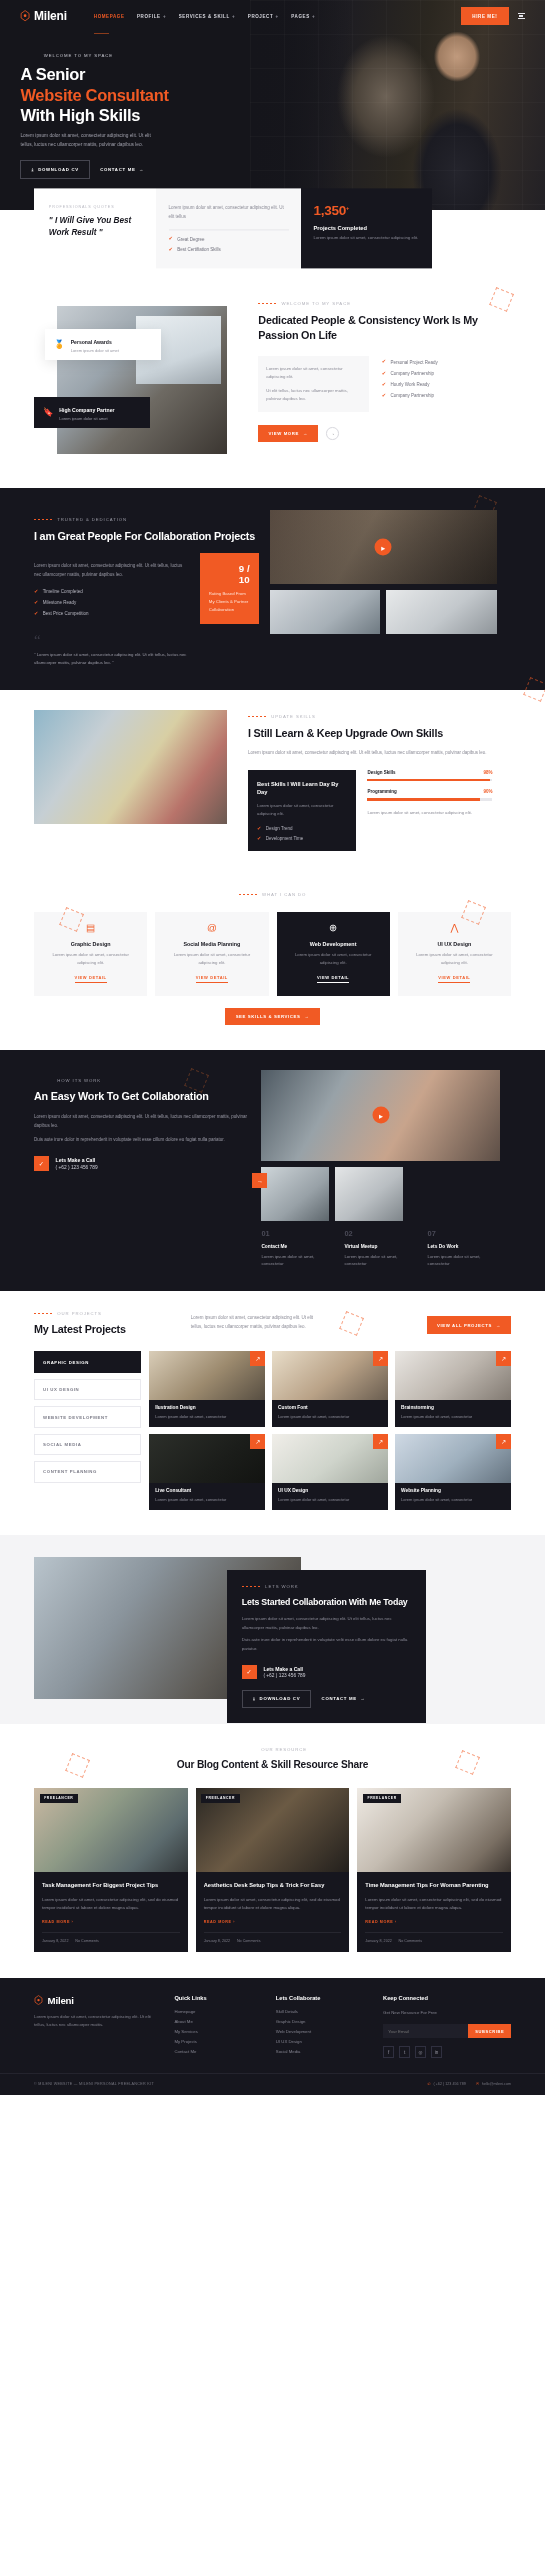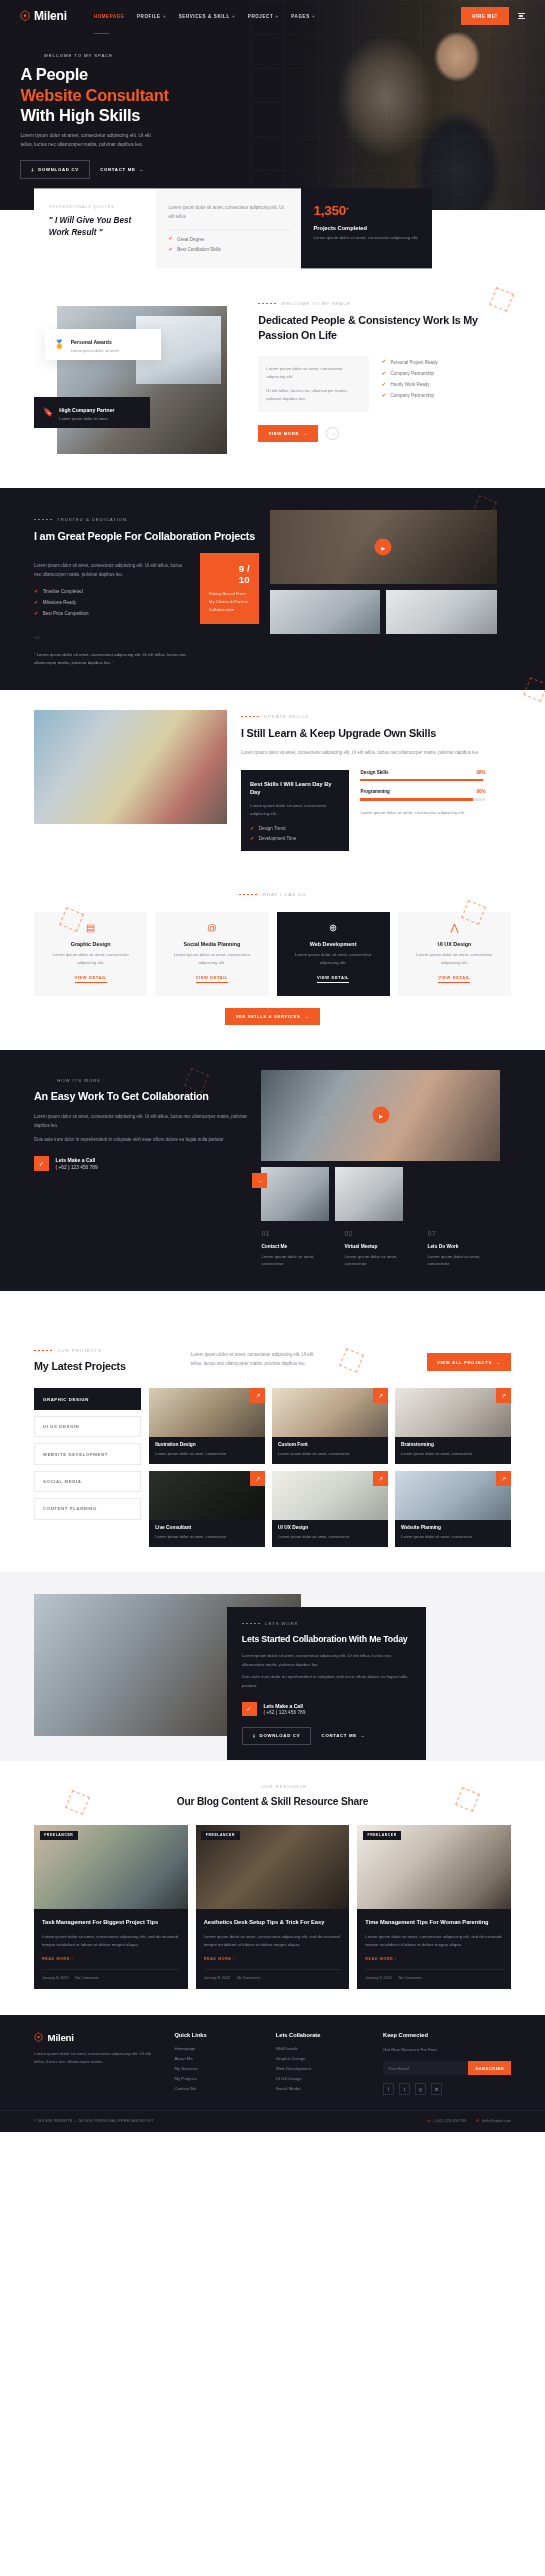--- a/index.html
+++ b/index.html
@@ -178,21 +178,21 @@
     width: 17px; height:17px; border-radius:50%; background:#f15a24;
     display:flex;align-items:center;justify-content:center;color:#fff;font-size:5.1px; cursor:pointer;
   }
   .thumb-strip { display:flex; gap: 5.7px; }
   .thumb { height: 44px; flex:1; }
   .t1 { background: linear-gradient(140deg,#d6dade,#a7b0b7 60%,#6f7a82); }
   .t2 { background: linear-gradient(140deg,#e7e9ea,#c3c8cc 55%,#8e9499); }
 
   
   .skills { padding: 19.3px 0 26px; position:relative; }
-  .skills-row { display:flex; width: 477px; margin:0 auto; gap: 2px; }
+  .skills-row { display:flex; width: 477px; margin:0 auto; gap: 9px; }
   .skills-left { width: 205px; }
   .skill-img { width: 193px; height: 114px;
      background: linear-gradient(125deg,#8fb6c9 0%, #c6cfd4 30%, #d8cfa4 55%, #b8736a 78%, #6b5a52 100%); }
   .skills-right { width: 256px; padding-top: 4.5px; }
   .skills-right > p.lead { font-size:4.5px; line-height:1.95; color:#8b8b96; margin-top: 8px; }
   .skill-panels { display:flex; margin-top: 11.4px; gap: 11.4px; }
   .skill-dark { background:#16161e; padding: 10.2px 9px; width: 108px; }
   .skill-dark h4 { font-size: 5.7px; color:#fff; line-height:1.5; font-weight:bold; }
   .skill-dark p { font-size: 4.3px; line-height:1.85; color:#8d8d99; margin-top:5.1px; }
   .skill-dark .tick-list { margin-top: 8px; }
@@ -244,21 +244,21 @@
   .ht2 { background: linear-gradient(140deg,#e4e6e7,#b9bec2 55%,#7e858a); }
   .steps { display:flex; gap: 10.2px; margin-top: 8px; width: 159px; }
   .step { flex:1; }
   .step-num { font-size: 7.4px; font-weight:bold; color:#4a4a57; }
   .step h5 { font-size: 4.8px; font-weight:bold; color:#fff; margin-top: 5.7px; }
   .step p { font-size: 4.3px; line-height:1.85; color:#8d8d99; margin-top:3.4px; }
   .arrow-sq { position:absolute; width: 14.8px; height:14.8px; background:#f15a24; color:#fff;
     display:flex;align-items:center;justify-content:center;font-size:6.2px; cursor:pointer; }
 
   
-  .projects { padding: 19.3px 0 25px; position:relative;margin-top:37px; }
+  .projects { padding: 19.3px 0 25px; position:relative; }
   .proj-head { display:flex; align-items:flex-start; gap: 14.8px; width:477px; margin:0 auto; }
   .proj-head h2 { font-size: 10.8px; font-weight:bold; color:#16161e; letter-spacing:-0.2px; margin-top:4.5px; }
   .proj-head p { font-size: 4.5px; line-height:1.95; color:#8b8b96; width: 131px; padding-top: 3.4px; }
   .proj-body { display:flex; gap: 8px; width: 477px; margin: 12.5px auto 0; }
   .proj-tabs { width: 107px; display:flex; flex-direction:column; gap: 5.7px; }
   .proj-tab { border:0.6px solid #e9e9ee; padding: 7.4px 8px; font-size:4.3px; letter-spacing:0.6px;
     color:#7c7c88; cursor:pointer; text-transform:uppercase; font-weight:bold; }
   .proj-tab.active { background:#16161e; color:#fff; border-color:#16161e; }
   .proj-grid { flex:1; display:grid; grid-template-columns: repeat(3, 1fr); gap: 6.8px; }
   .proj-card { position:relative; height: 76px; overflow:hidden; }
@@ -383,21 +383,21 @@
           </div>
       </div>
     </nav>
 
     <div class="hero-body">
       <div class="eyebrow">
         <span class="dash"></span>
         <span class="txt">WELCOME TO MY SPACE</span>
       </div>
       <h1>
-        <span>A People</span><br>
+        <span>A Senior</span><br>
         <span class="or">Website Consultant</span><br>
         <span>With High Skills</span>
       </h1>
       <p>Lorem ipsum dolor sit amet, consectetur adipiscing elit. Ut elit tellus, luctus nec ullamcorper mattis, pulvinar dapibus leo.</p>
       <div class="hero-actions">
         <button class="btn-outline">
           <span>⤓</span>
           <span>DOWNLOAD CV</span>
         </button>
         <div class="btn-text">

